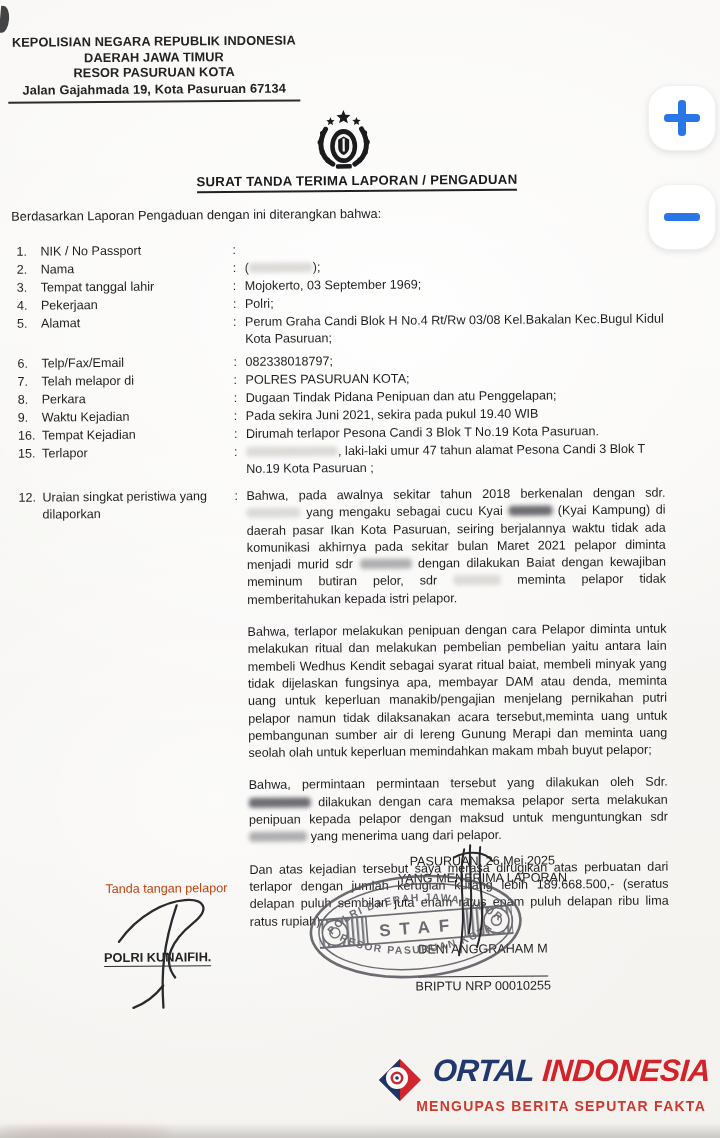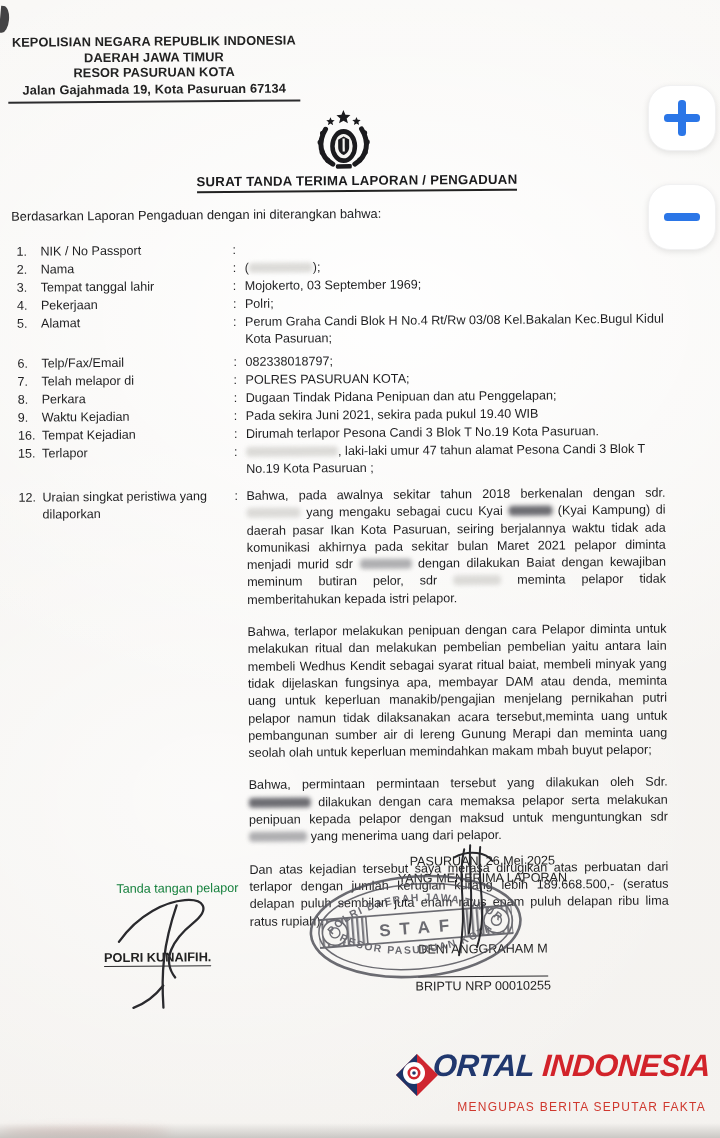--- a/index.html
+++ b/index.html
@@ -49,43 +49,43 @@
     opacity:.9;transform:translateY(1px)}
   .redact.light{background:#d9d8d5}
   .redact.mid{background:#a7a7aa}
   .redact.dark{background:#5e5e64}
 
   .close-right{position:absolute;top:854px;left:330px;width:300px;text-align:center;
     font-size:12.6px;line-height:16.5px;color:#222}
   .receiver-name{margin-top:55px;display:inline-block;border-bottom:1.5px solid #2a2a2c;padding-bottom:18px}
   .receiver-rank{margin-top:1px}
 
-  .close-left-label{position:absolute;top:880px;left:114px;font-size:12.6px;color:#15803d}
+  .close-left-label{position:absolute;top:880px;left:103px;font-size:12.6px;color:#c2410c}
   .signer-name{position:absolute;top:948px;left:101px;font-size:12.8px;font-weight:600;
     border-bottom:1.8px solid #2a2a2c;padding-bottom:1px;color:#222}
 
   .sig-left{position:absolute;top:888px;left:108px;z-index:3}
   .sig-right{position:absolute;top:844px;left:428px;z-index:4}
   .stamp{position:absolute;top:874px;left:304px;transform:rotate(-4deg);opacity:.85;z-index:2}
 
   .zoom-btn{position:absolute;right:4px;width:68px;height:66px;border-radius:22px;
     background:#ffffff;border:1px solid #f1f1f2;box-shadow:0 2px 6px rgba(0,0,0,.10);
     display:flex;align-items:center;justify-content:center;cursor:pointer;z-index:10;padding:0}
   .zoom-in{top:85px}
   .zoom-out{top:184px}
 
   .portal{position:absolute;right:10px;bottom:24px;display:flex;align-items:flex-start;z-index:5}
   .portal-icon{margin-top:4px;margin-right:-7px;position:relative;z-index:1}
   .portal-text{display:flex;flex-direction:column;align-items:flex-end}
   .portal-brand{display:flex;align-items:baseline;font-style:italic;font-weight:800;
     letter-spacing:-.5px;transform:skewX(-4deg)}
   .brand-first{font-size:31px;color:#21386e}
   .brand-second{font-size:31px;color:#d2232a;margin-left:8px}
-  .portal-tagline{font-size:12px;font-weight:400;color:#cf382e;letter-spacing:1.25px;
-    margin-top:16px;padding-right:4px}
+  .portal-tagline{font-size:14px;font-weight:700;color:#cf382e;letter-spacing:1.25px;
+    margin-top:9px;padding-right:4px}
 </style>
 </head>
 <body>
 
 <div class="scan"></div>
 <div class="corner-mark"></div>
 
 <div class="doc">
 
   <div class="letterhead">

